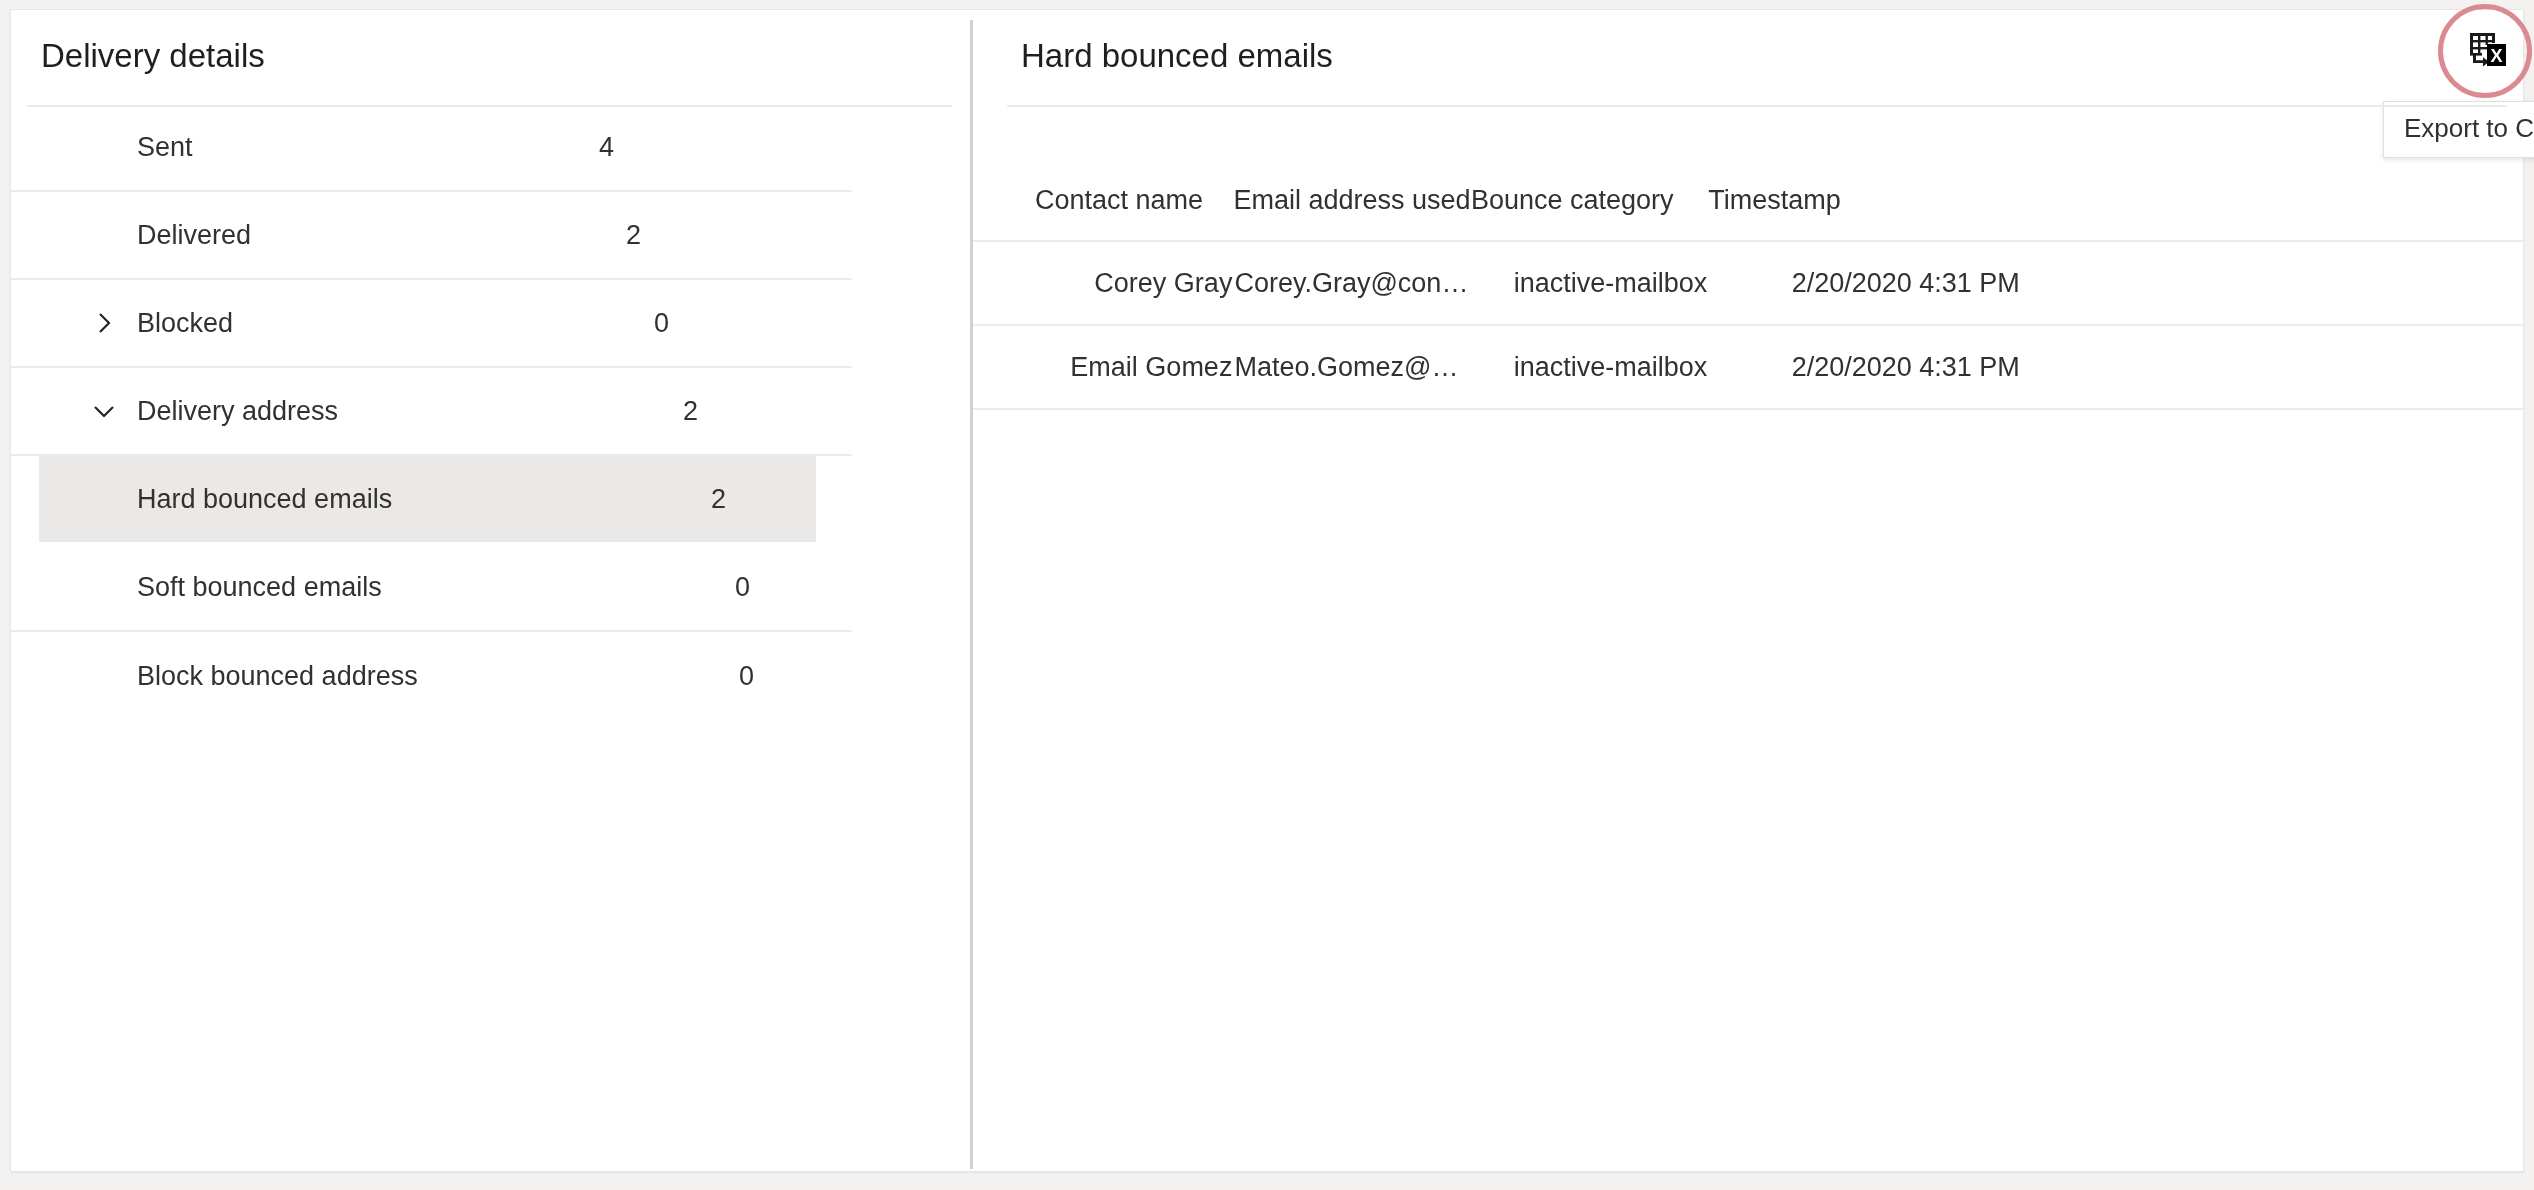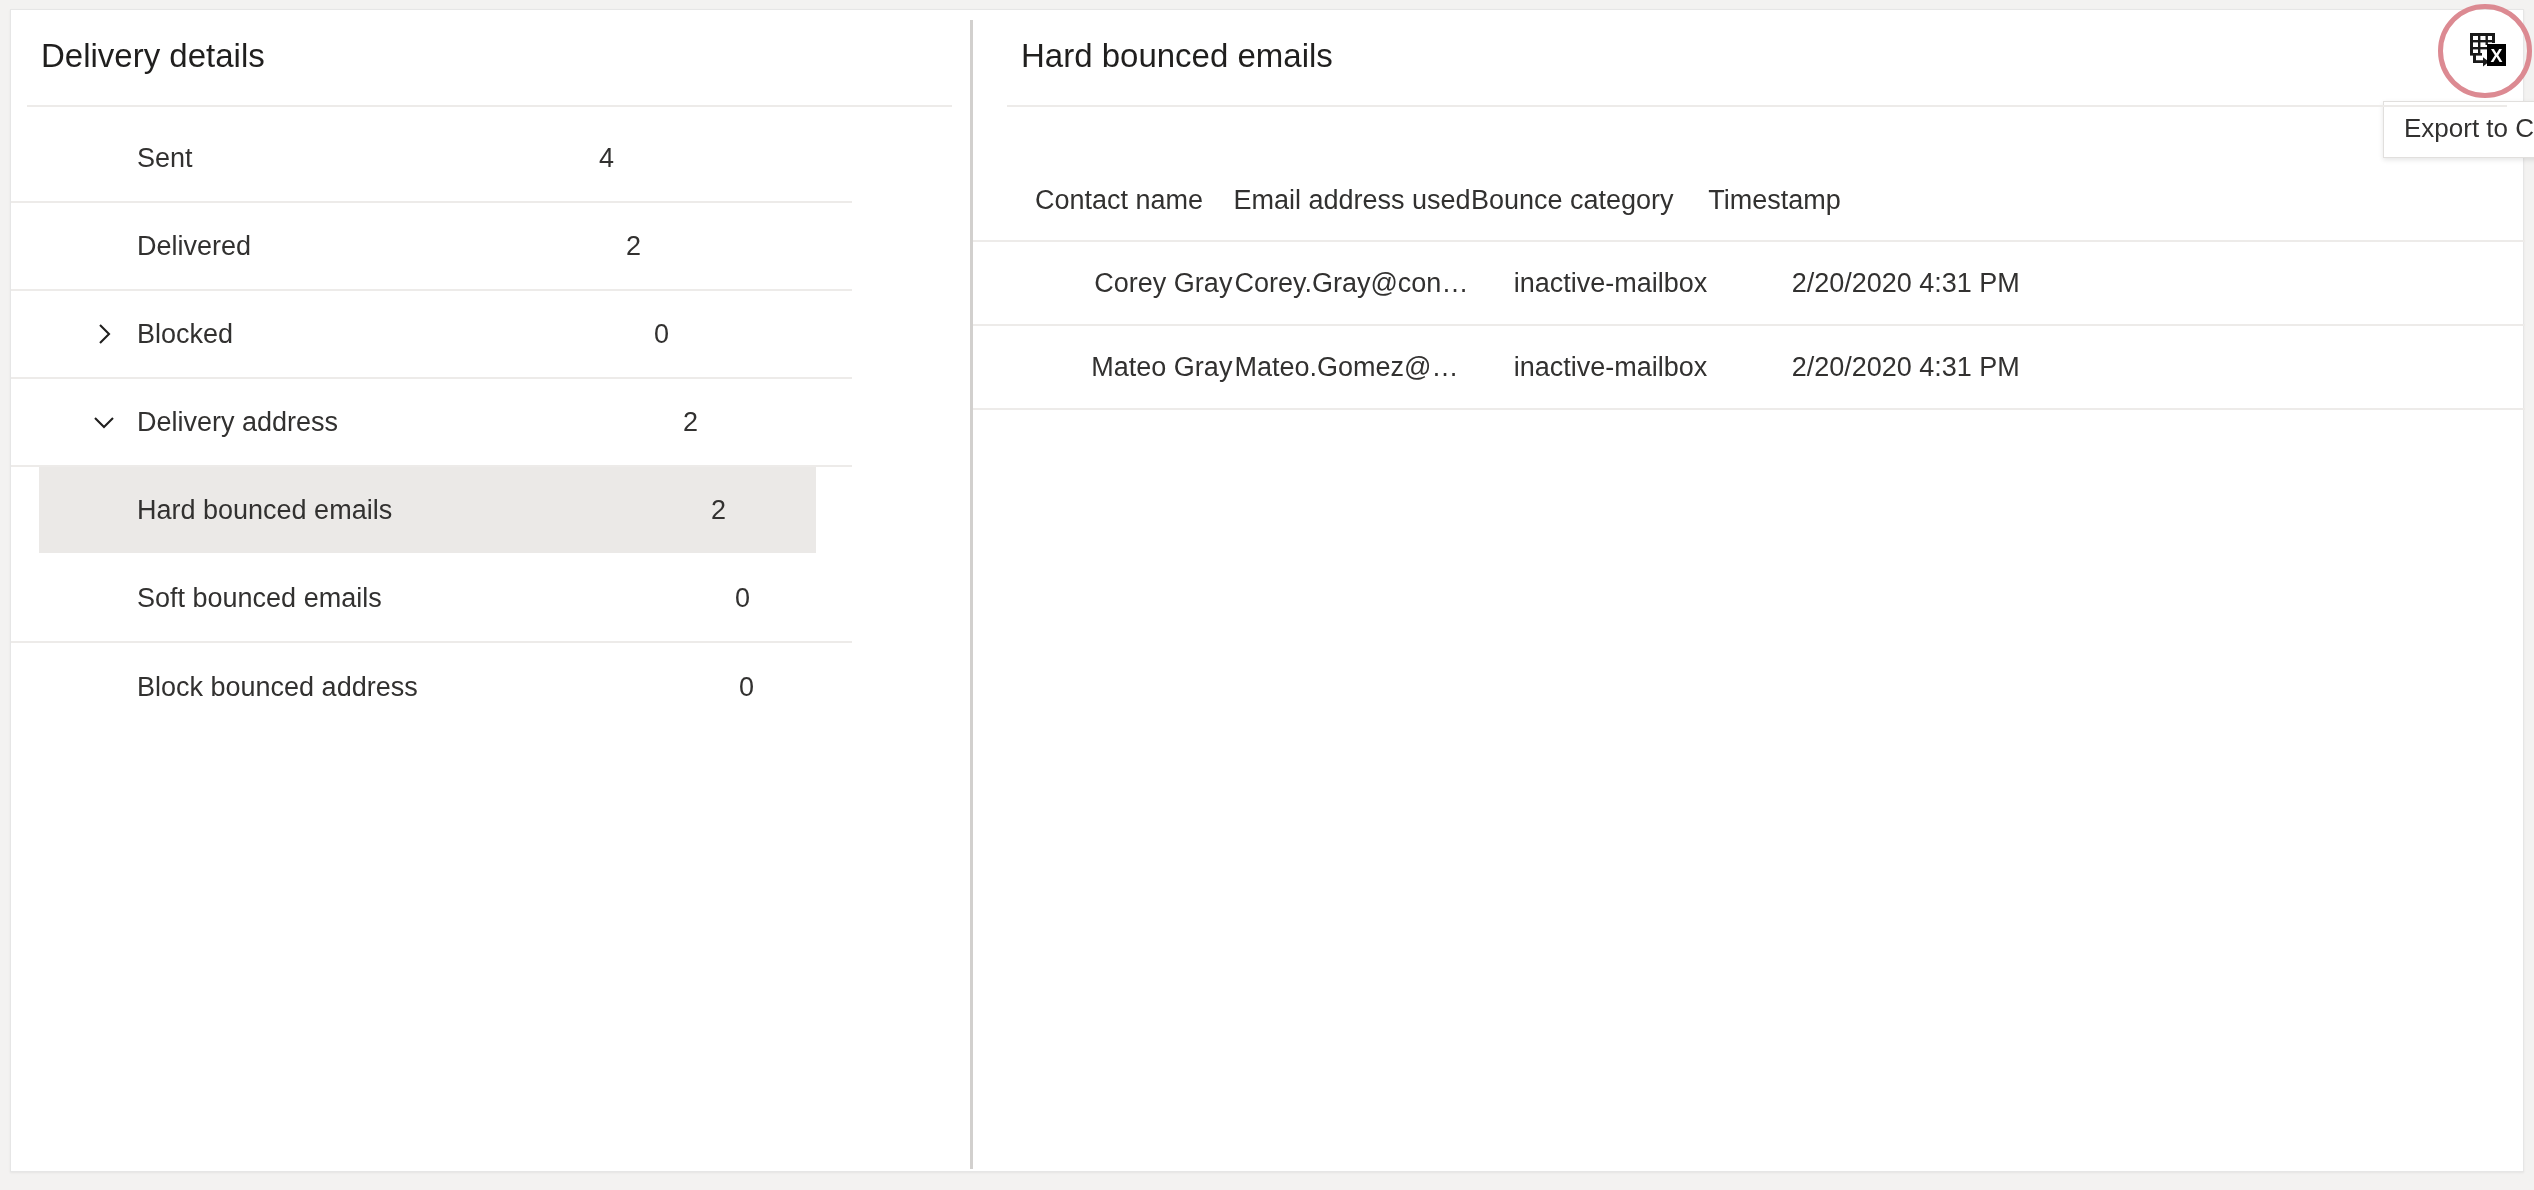--- a/index.html
+++ b/index.html
@@ -70,21 +70,21 @@
     left: 16px;
     top: 95px;
     width: 925px;
     height: 2px;
     background: #edebe9;
   }
 
   .detail-list {
     position: absolute;
     left: 0;
-    top: 105px;
+    top: 94px;
     width: 841px;
   }
   .detail-row {
     position: relative;
     height: 88px;
     box-sizing: border-box;
     border-bottom: 2px solid #edebe9;
   }
   .detail-row.last {
     border-bottom: none;
@@ -355,21 +355,21 @@
         </thead>
         <tbody id="table-body">
             <tr>
               <td>Corey Gray</td>
               <td>Corey.Gray@contos...</td>
               <td>inactive-mailbox</td>
               <td>2/20/2020 4:31 PM</td>
               <td></td>
             </tr>
             <tr>
-              <td>Mateo Gray</td>
+              <td>Email Gomez</td>
               <td>Mateo.Gomez@cont...</td>
               <td>inactive-mailbox</td>
               <td>2/20/2020 4:31 PM</td>
               <td></td>
             </tr>
           </tbody>
       </table>
     </div>
 
   </div>

